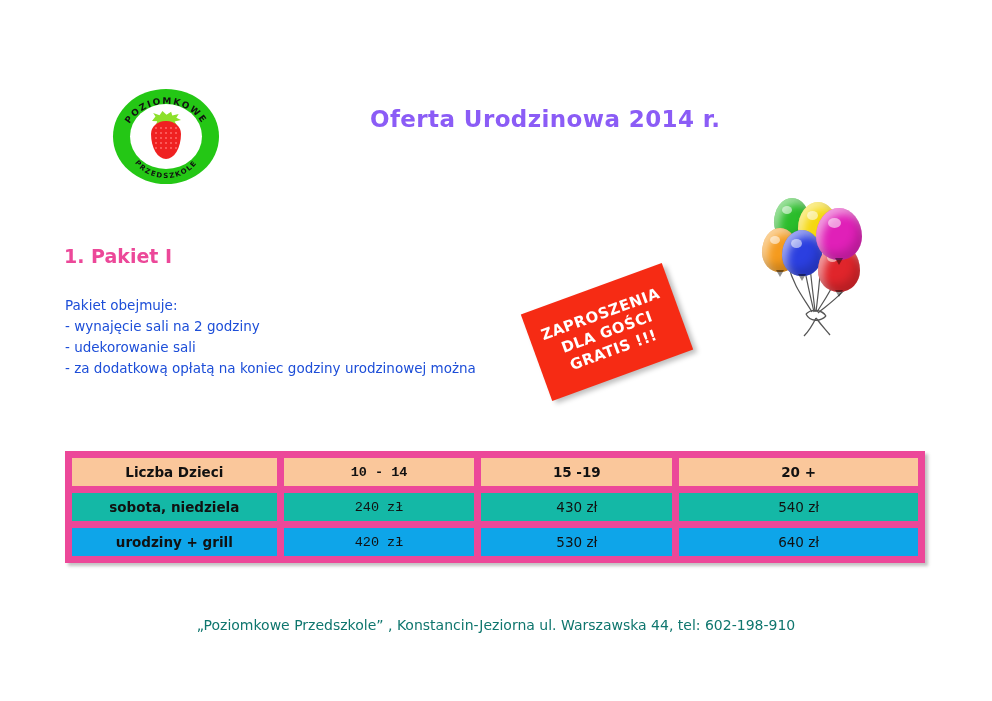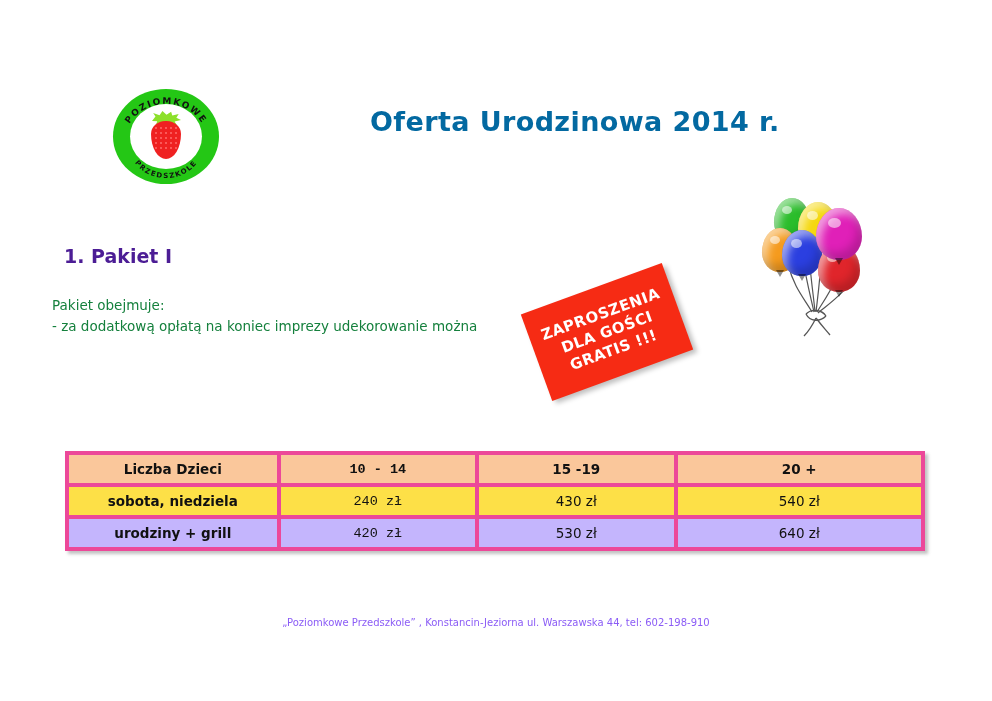--- a/index.html
+++ b/index.html
@@ -36,36 +36,36 @@
     clip-path:polygon(0% 62%,12% 34%,4% 12%,26% 26%,36% 0%,50% 24%,66% 4%,70% 28%,92% 18%,84% 42%,100% 56%,78% 66%,86% 90%,62% 78%,50% 100%,36% 76%,14% 86%,18% 64%);
   }
   #logo .arc-top, #logo .arc-bot{
     position:absolute;left:0;top:0;width:106px;height:95px;
   }
   #logo text{font-family:"DejaVu Sans","Liberation Sans",sans-serif;font-weight:bold;fill:#111;}
 
   
   #title{
     position:absolute;left:370px;top:106px;width:420px;
-    color:#0369a1;font-size:27px;font-weight:bold;letter-spacing:.4px;
+    color:#8b5cf6;font-size:23px;font-weight:bold;letter-spacing:.4px;
     font-family:"DejaVu Sans","Liberation Sans",sans-serif;
     white-space:nowrap;
   }
 
   
   #pkg-heading{
     position:absolute;left:64px;top:245px;
-    color:#4c1d95;font-size:19px;font-weight:bold;
+    color:#ec4899;font-size:19px;font-weight:bold;
     font-family:"DejaVu Sans","Liberation Sans",sans-serif;
   }
 
   
   #pkg-body{
-    position:absolute;left:52px;top:295px;width:470px;
-    color:#15803d;font-size:13.5px;line-height:21px;
+    position:absolute;left:65px;top:295px;width:470px;
+    color:#1d4ed8;font-size:13.5px;line-height:21px;
     font-family:"DejaVu Sans","Liberation Sans",sans-serif;
   }
   #pkg-body .line{white-space:nowrap;}
 
   
   #stamp{
     position:absolute;left:532px;top:286px;width:150px;height:92px;
     background:#f62b14;
     transform:rotate(-20deg);
     box-shadow:3px 4px 5px rgba(0,0,0,.25);
@@ -88,39 +88,39 @@
   }
   #balloons .gloss{position:absolute;border-radius:50%;background:rgba(255,255,255,.55);}
 
   
   #price-table{
     position:absolute;left:65px;top:451px;width:860px;
     border-collapse:collapse;
     box-shadow:3px 3px 3px rgba(120,120,120,.45);
   }
   #price-table td{
-    border:4px solid #ec4899;
+    border:7px solid #ec4899;
     height:26px;text-align:center;vertical-align:middle;
     font-size:13.5px;color:#111;
     font-family:"DejaVu Sans","Liberation Sans",sans-serif;
   }
   #price-table tr.hdr td{background:#fac79b;font-weight:bold;}
-  #price-table tr.r-sat td{background:#fde047;}
+  #price-table tr.r-sat td{background:#14b8a6;}
   #price-table tr.r-sat td:first-child{font-weight:bold;}
-  #price-table tr.r-grill td{background:#c4b5fd;}
+  #price-table tr.r-grill td{background:#0ea5e9;}
   #price-table tr.r-grill td:first-child{font-weight:bold;}
   #price-table td.c0{width:220px;}
   #price-table td.c1{width:210px;font-family:Liberation Mono, monospace;}
   #price-table td.c2{width:210px;text-align:center;}
   #price-table td.c3{width:264px;}
 
   
   #footer{
     position:absolute;left:0;top:617px;width:992px;text-align:center;
-    font-size:10px;color:#8b5cf6;
+    font-size:14px;color:#0f766e;
     font-family:"DejaVu Sans","Liberation Sans",sans-serif;
   }
 </style>
 </head>
 <body>
 
 <div id="page">
 
   <div id="logo">
     <div class="ring"></div>
@@ -140,21 +140,23 @@
       </text>
     </svg>
   </div>
 
   <div id="title">Oferta Urodzinowa 2014 r.</div>
 
   <div id="pkg-heading">1. Pakiet I</div>
 
   <div id="pkg-body">
     <div class="line">Pakiet obejmuje:</div>
-    <div class="line">- za dodatkową opłatą na koniec imprezy udekorowanie można</div>
+    <div class="line">- wynajęcie sali na 2 godziny</div>
+    <div class="line">- udekorowanie sali</div>
+    <div class="line">- za dodatkową opłatą na koniec godziny urodzinowej można</div>
   </div>
 
   <div id="stamp">
     <div class="sl">ZAPROSZENIA</div>
     <div class="sl">DLA GOŚCI</div>
     <div class="sl">GRATIS !!!</div>
   </div>
 
   <div id="balloons">
     <svg width="140" height="150" viewBox="0 0 140 150">

